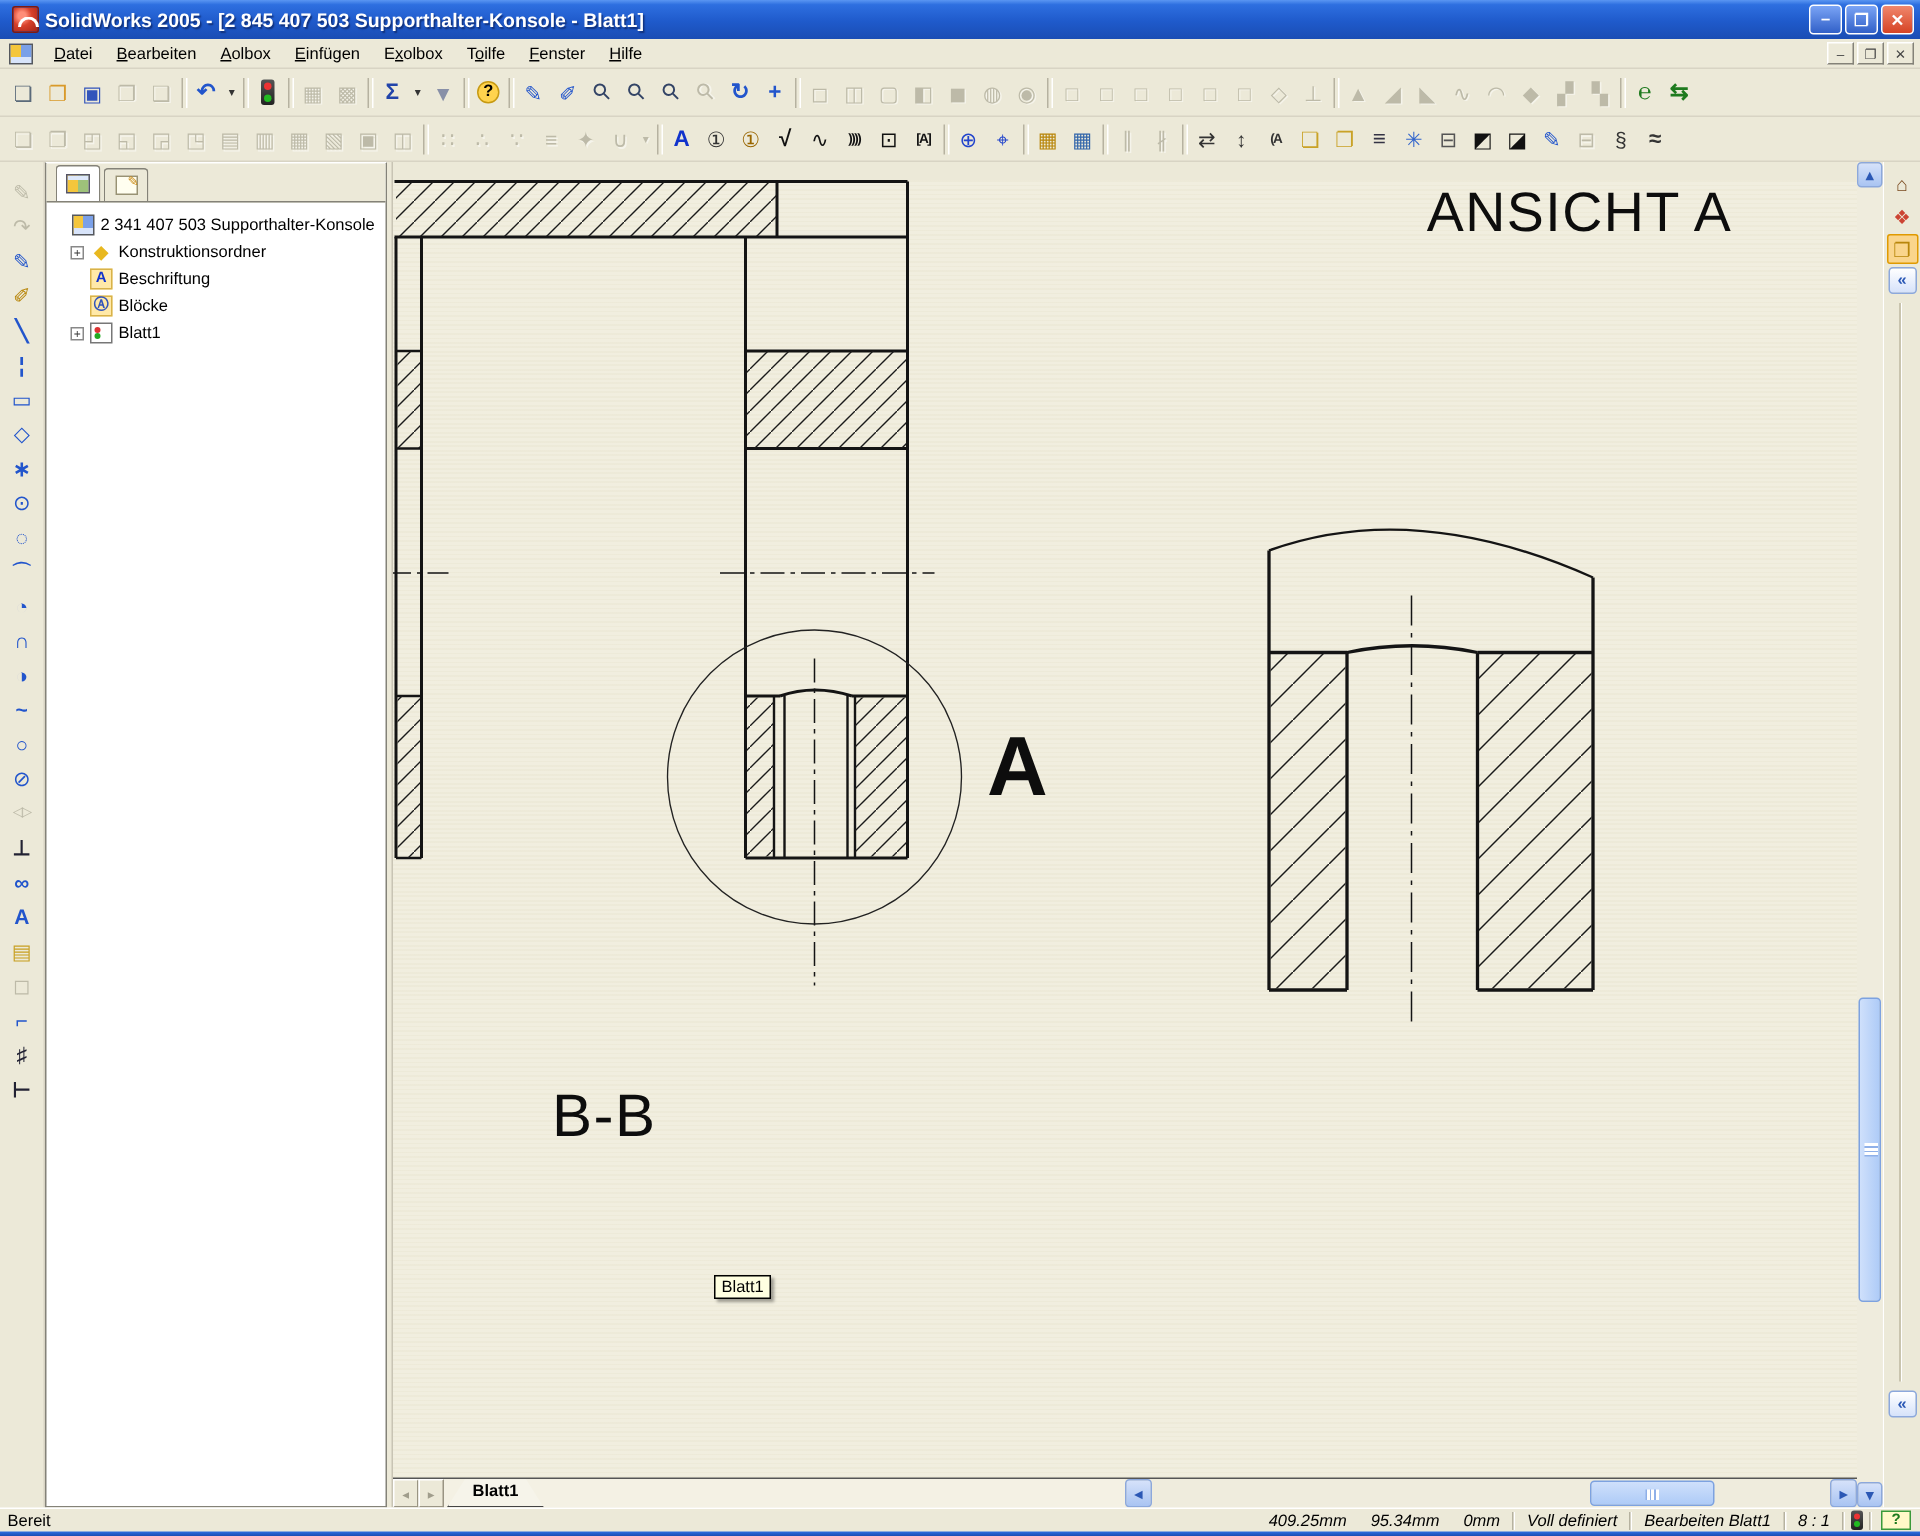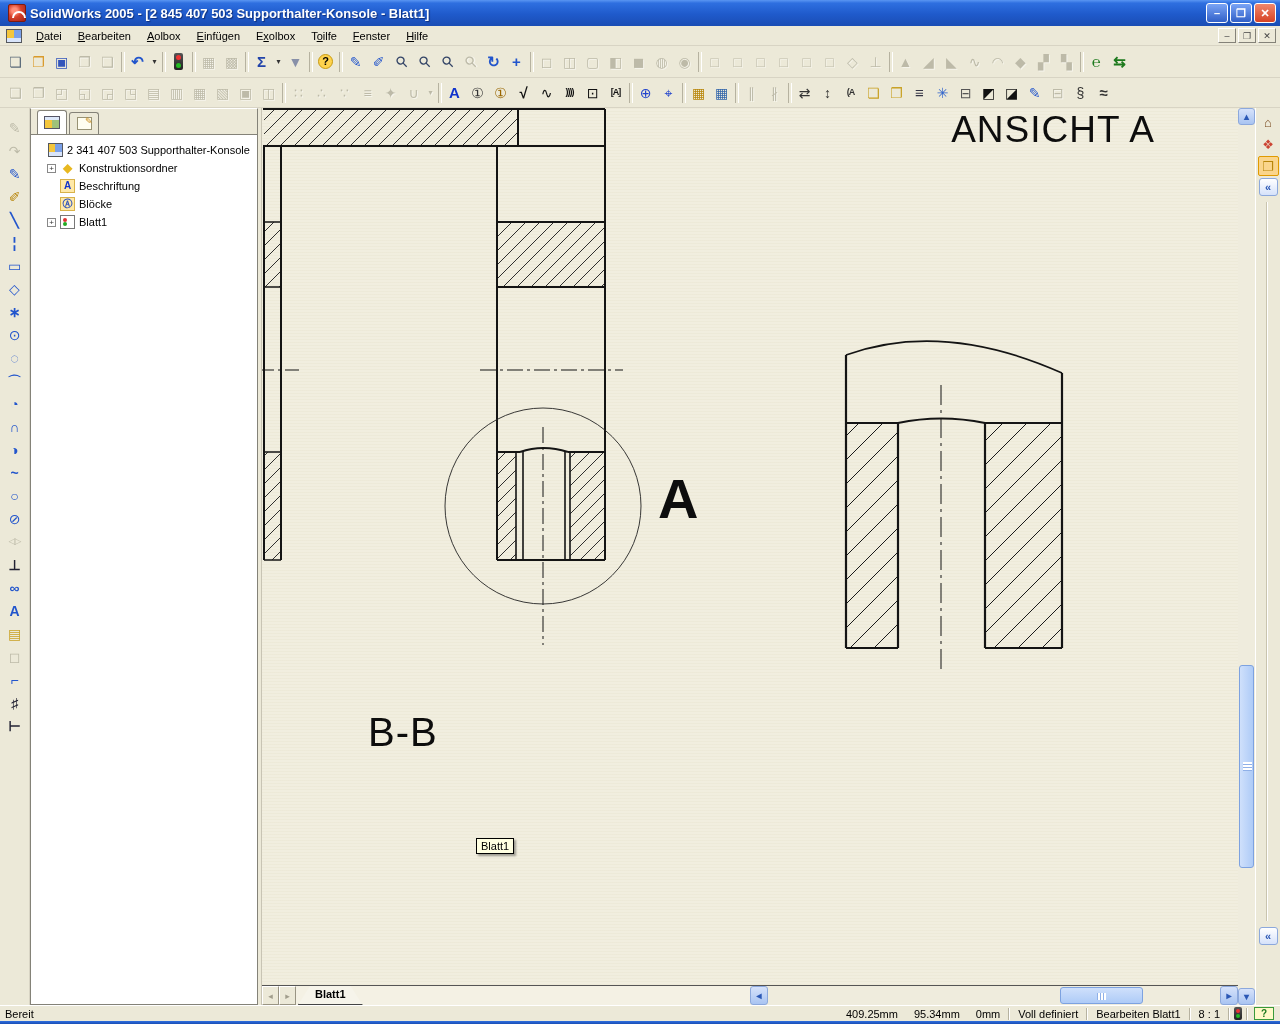--- a/index.html
+++ b/index.html
@@ -89,21 +89,21 @@
   .ticon.chip{background:#FFE9A8;border:1px solid #d8b24a;font-size:10px;line-height:12px;}
   .ticon.ic-doc{font-size:0;}
   .ic-sheet{background:#fff;border:1px solid #777;position:relative;}
   .ic-sheet::before{content:"";position:absolute;left:2px;top:2px;width:4px;height:4px;border-radius:50%;background:#d33;}
   .ic-sheet::after{content:"";position:absolute;left:2px;bottom:2px;width:4px;height:4px;border-radius:50%;background:#2a2;}
 
   .divider{width:4px;height:897px;background:#ECE9D8;border-right:1px solid #c8c4b4;}
 
   
   .draw-wrap{position:relative;width:993px;height:897px;background:#ECE9D8;}
-  .canvas{position:absolute;left:0;top:0;width:976px;height:877px;background:#F1EEDF;
+  .canvas{position:absolute;left:0;top:12px;width:976px;height:877px;background:#F1EEDF;
     background-image:repeating-linear-gradient(0deg,rgba(205,198,160,.10) 0 1px,transparent 1px 3px);
     overflow:hidden;}
   .canvas svg{position:absolute;left:0;top:0;}
   .anno{position:absolute;color:#0d0d0d;}
   .anno-view-label{left:636px;top:2px;width:310px;text-align:center;font-size:37px;line-height:39px;letter-spacing:1px;}
   .anno-detail{left:396px;top:358px;font-size:56px;font-weight:600;}
   .anno-section{left:106px;top:602px;font-size:40px;letter-spacing:1px;}
   .tooltip{position:absolute;left:214px;top:730px;background:#FFFFE1;border:1px solid #000;
     font-size:11px;padding:1px 4px;box-shadow:2px 2px 2px rgba(0,0,0,.35);}
 
@@ -144,21 +144,21 @@
   .chev{width:19px;height:18px;border:1px solid #8CA8DC;border-radius:3px;color:#2B58B5;
     background:linear-gradient(180deg,#fff,#D6E2FA);font-size:11px;font-weight:bold;
     display:flex;align-items:center;justify-content:center;}
   .tp-groove{flex:1;width:5px;margin:6px 0;
     background:repeating-linear-gradient(90deg,#c9c4ae 0 1px,#fff 1px 2px,transparent 2px 5px);}
 
   
   .statusbar{position:absolute;left:0;top:1005px;width:1280px;height:16px;background:#ECE9D8;
     border-top:1px solid #fff;display:flex;align-items:center;font-size:11px;color:#000;}
   .sb-ready{padding-left:5px;flex:1;}
-  .sfield{padding:0 8px;white-space:nowrap;}
+  .sfield{padding:0 8px;white-space:nowrap;font-style:italic;}
   .sgroove{width:2px;height:12px;border-left:1px solid #b6b2a0;border-right:1px solid #fff;}
   .sb-help{width:20px;height:13px;background:#FFF9C8;border:1px solid #3a9a3a;color:#1e7a1e;
     font-weight:bold;font-size:10px;display:flex;align-items:center;justify-content:center;margin:0 6px;}
   .traffic.small{width:8px;height:13px;margin:0 4px;}
   .traffic.small::before{width:4px;height:4px;}
   .traffic.small::after{width:4px;height:4px;}
 
   .winborder{position:absolute;left:0;top:1021px;width:1280px;height:3px;
     background:linear-gradient(180deg,#2E6FE0,#1A4DB4);}
 </style>

